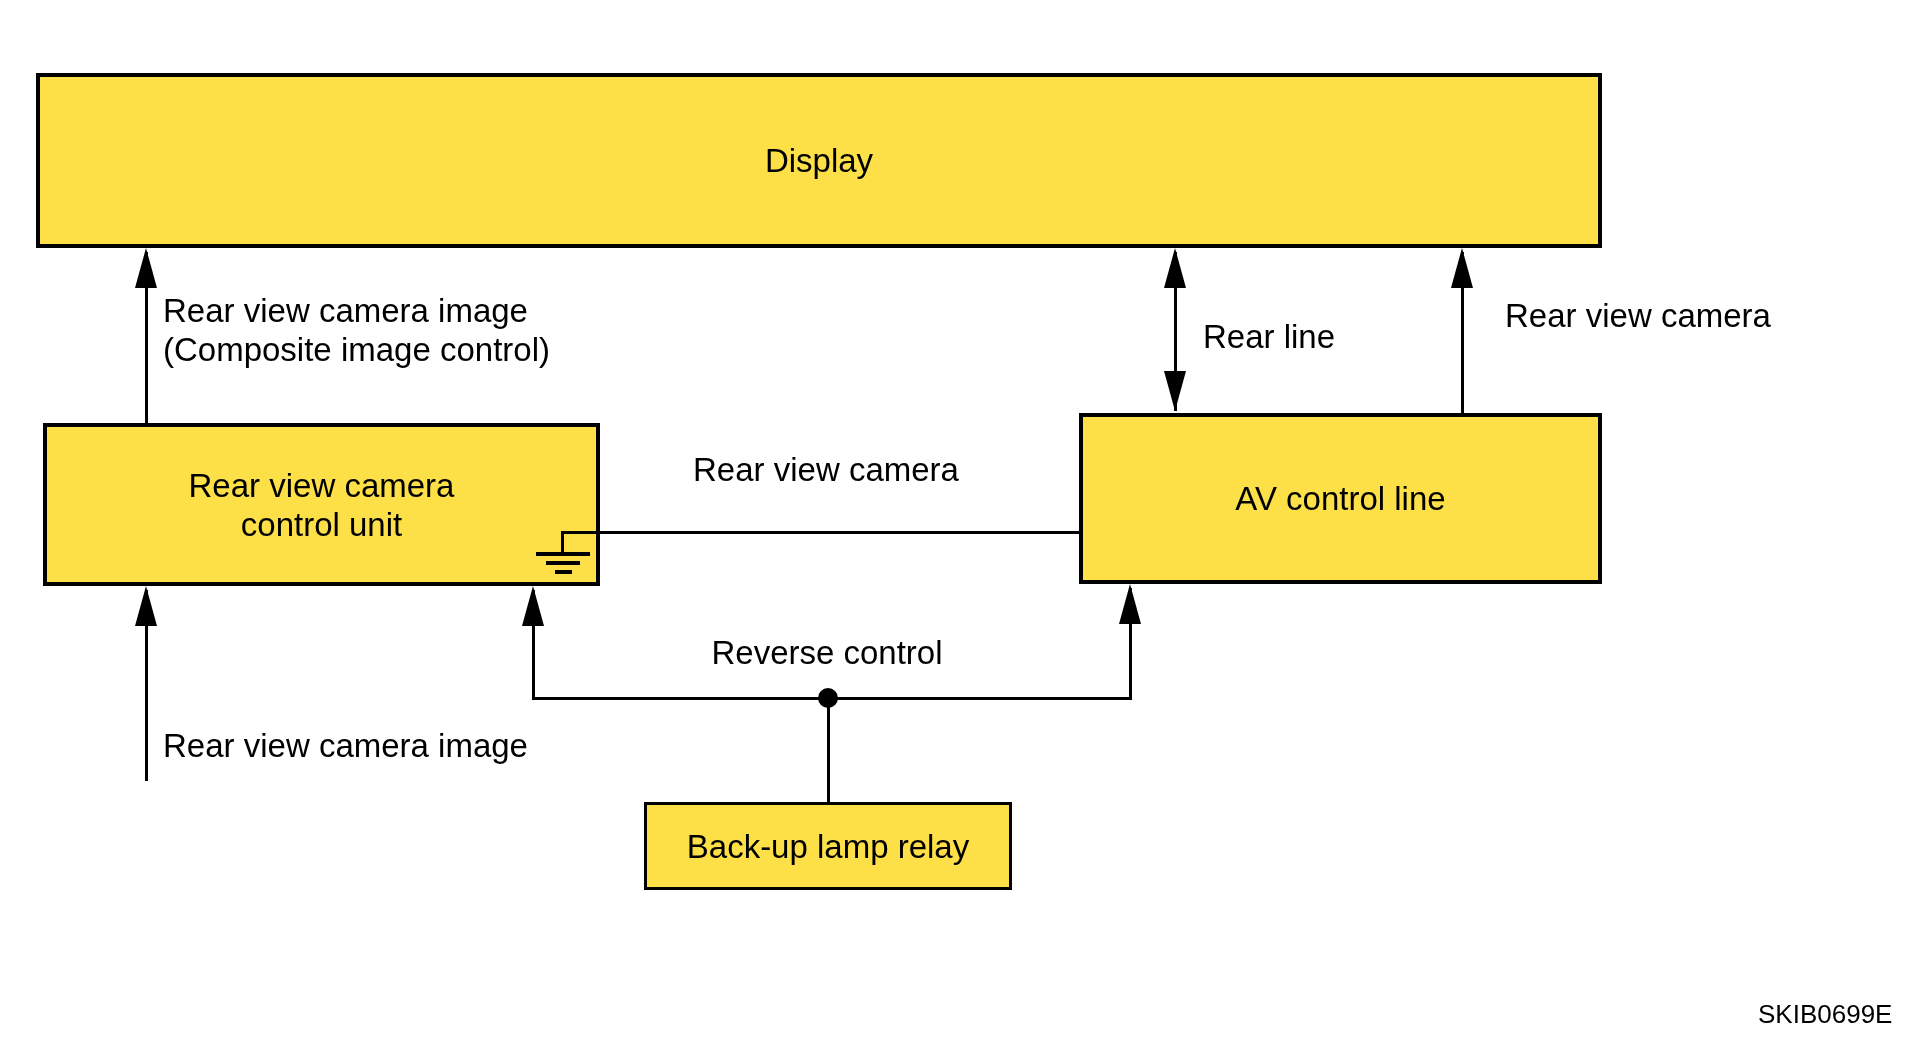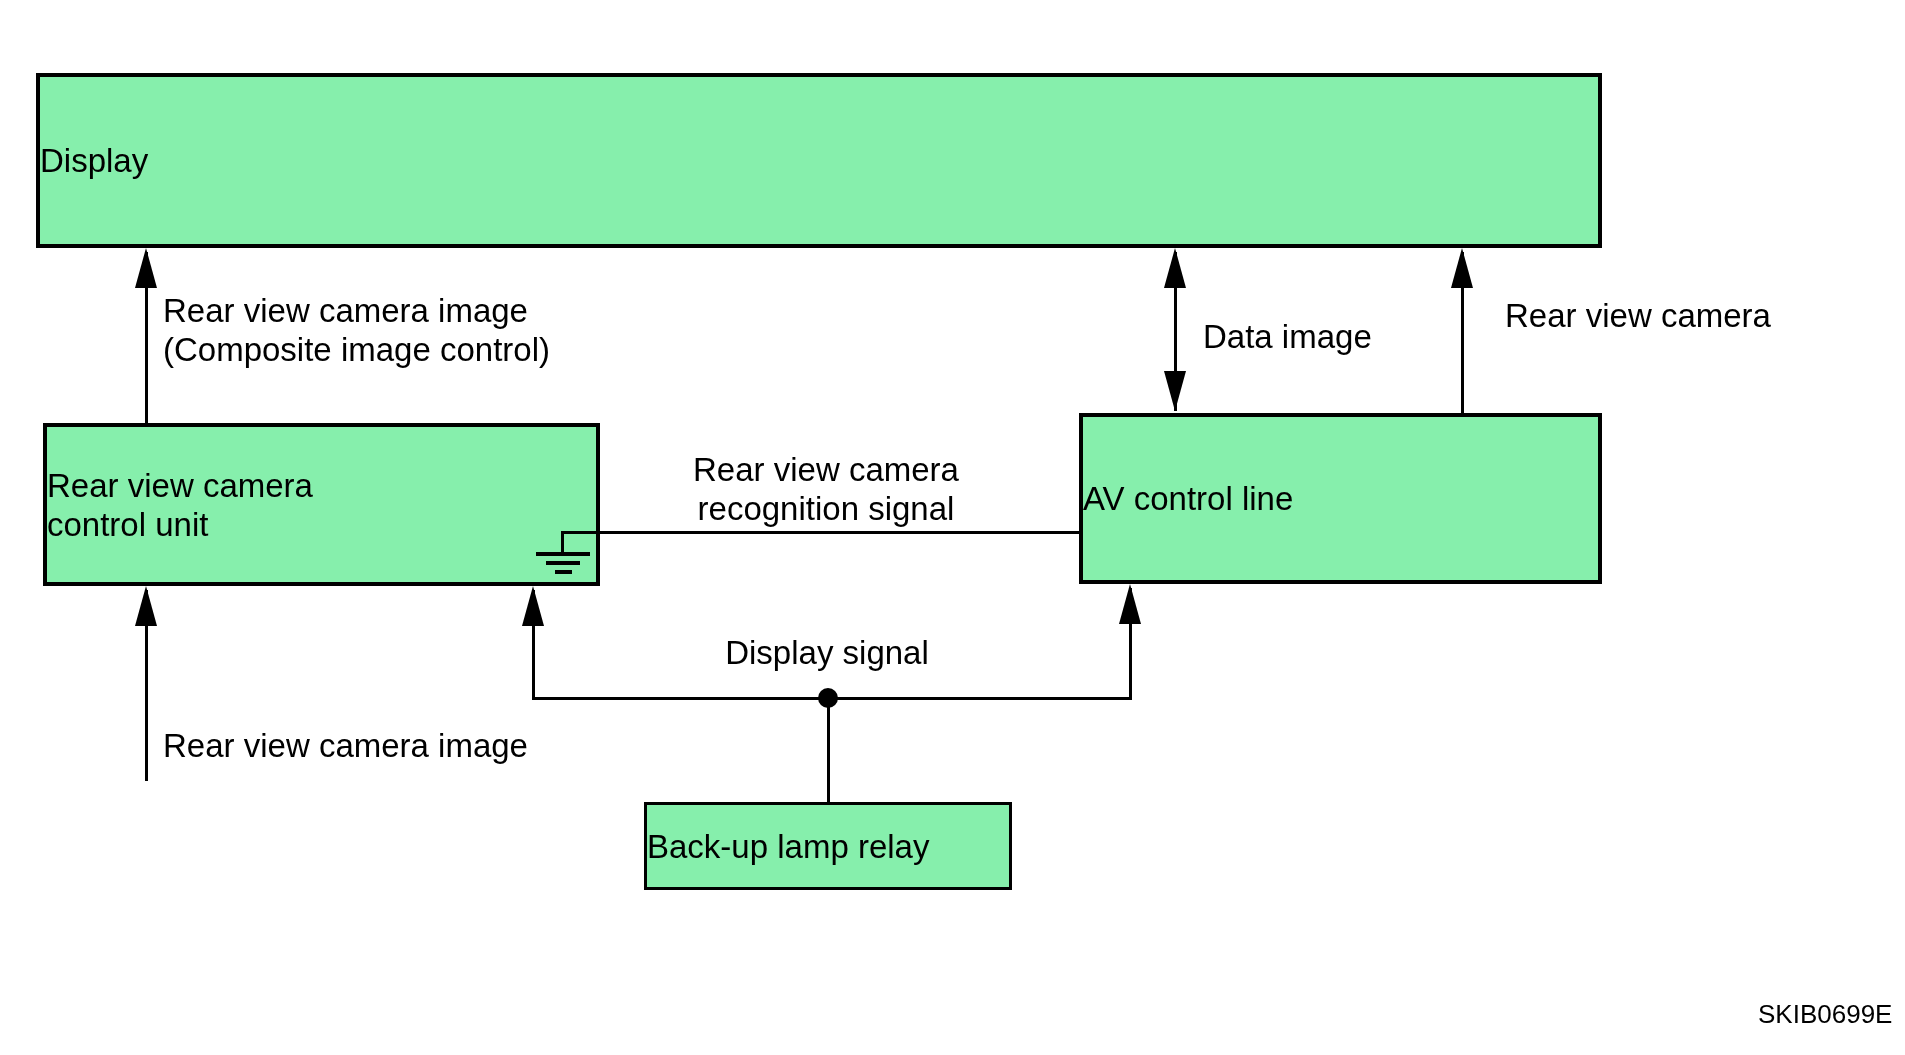--- a/index.html
+++ b/index.html
@@ -13,24 +13,24 @@
     height: 1055px;
     background: #ffffff;
     font-family: "Liberation Sans", sans-serif;
     color: #000000;
     overflow: hidden;
   }
   .box {
     position: absolute;
     box-sizing: border-box;
     border: 4px solid #000000;
-    background: #86efac;
+    background: #fde047;
     display: flex;
     flex-direction: column;
-    align-items: flex-start;
+    align-items: center;
     justify-content: center;
     text-align: center;
     font-size: 33px;
     line-height: 39px;
     white-space: nowrap;
   }
   .box.thin { border-width: 3px; }
   .vline, .hline {
     position: absolute;
     background: #000000;
@@ -107,50 +107,49 @@
   <div class="vline" style="left:145px; top:590px; height:191px;"></div>
   <div class="head-up" style="left:135px; top:586px;"></div>
   <div class="label" style="left:163px; top:726px;">
     <span>Rear view camera image</span>
   </div>
 
   <div class="vline" style="left:1174px; top:252px; height:159px;"></div>
   <div class="head-up" style="left:1164px; top:248px;"></div>
   <div class="head-down" style="left:1164px; top:371px;"></div>
   <div class="label" style="left:1203px; top:317px;">
-    <span>Data image</span>
+    <span>Rear line</span>
   </div>
 
   <div class="vline" style="left:1461px; top:252px; height:161px;"></div>
   <div class="head-up" style="left:1451px; top:248px;"></div>
   <div class="label" style="left:1505px; top:296px;">
     <div>Rear view camera</div>
   </div>
 
   <div class="hline" style="left:562px; top:531px; width:519px;"></div>
   <div class="label centered" style="left:826px; top:450px;">
     <div>Rear view camera</div>
-    <div>recognition signal</div>
   </div>
 
   <div>
     <div class="vline" style="left:561px; top:531px; height:23px;"></div>
     <div class="hline" style="left:536px; top:552px; width:54px; height:4px;"></div>
     <div class="hline" style="left:546px; top:561px; width:34px; height:4px;"></div>
     <div class="hline" style="left:555px; top:570px; width:17px; height:4px;"></div>
   </div>
 
   <div class="hline" style="left:532px; top:697px; width:600px;"></div>
   <div class="vline" style="left:532px; top:590px; height:110px;"></div>
   <div class="head-up" style="left:522px; top:586px;"></div>
   <div class="vline" style="left:1129px; top:588px; height:112px;"></div>
   <div class="head-up" style="left:1119px; top:584px;"></div>
   <div class="dot" style="left:818px; top:688px;"></div>
   <div class="vline" style="left:827px; top:698px; height:104px;"></div>
   <div class="label centered" style="left:827px; top:633px;">
-    <span>Display signal</span>
+    <span>Reverse control</span>
   </div>
 
   <div class="code" style="left:1758px; top:966px;margin-top:33px;">
     <span>SKIB0699E</span>
   </div>
 
 </div>
 
 </body></html>

